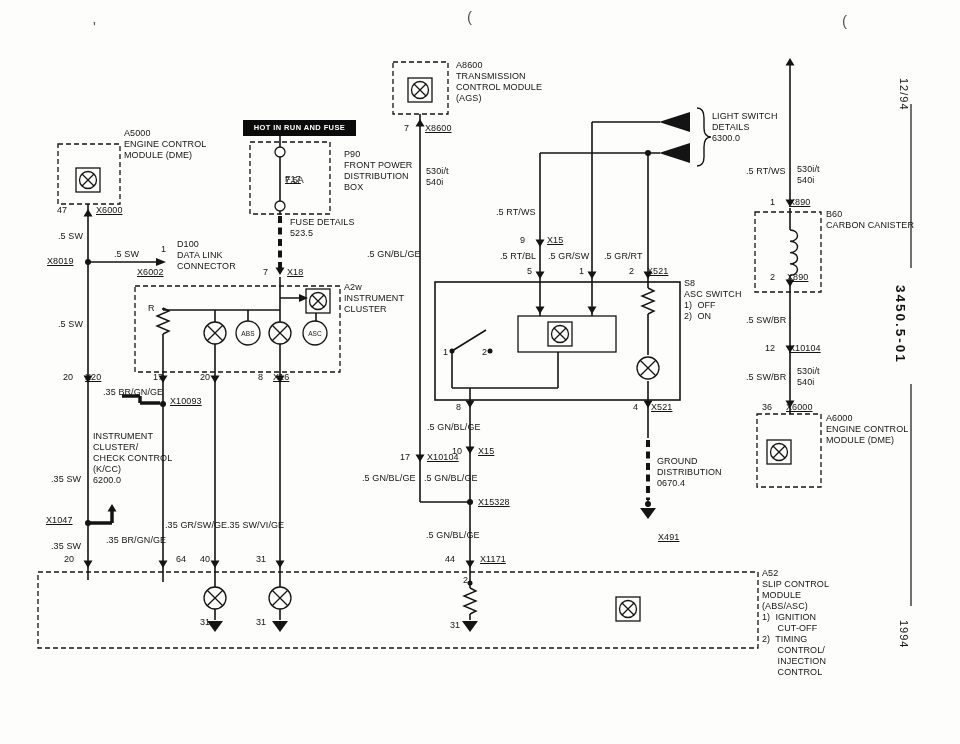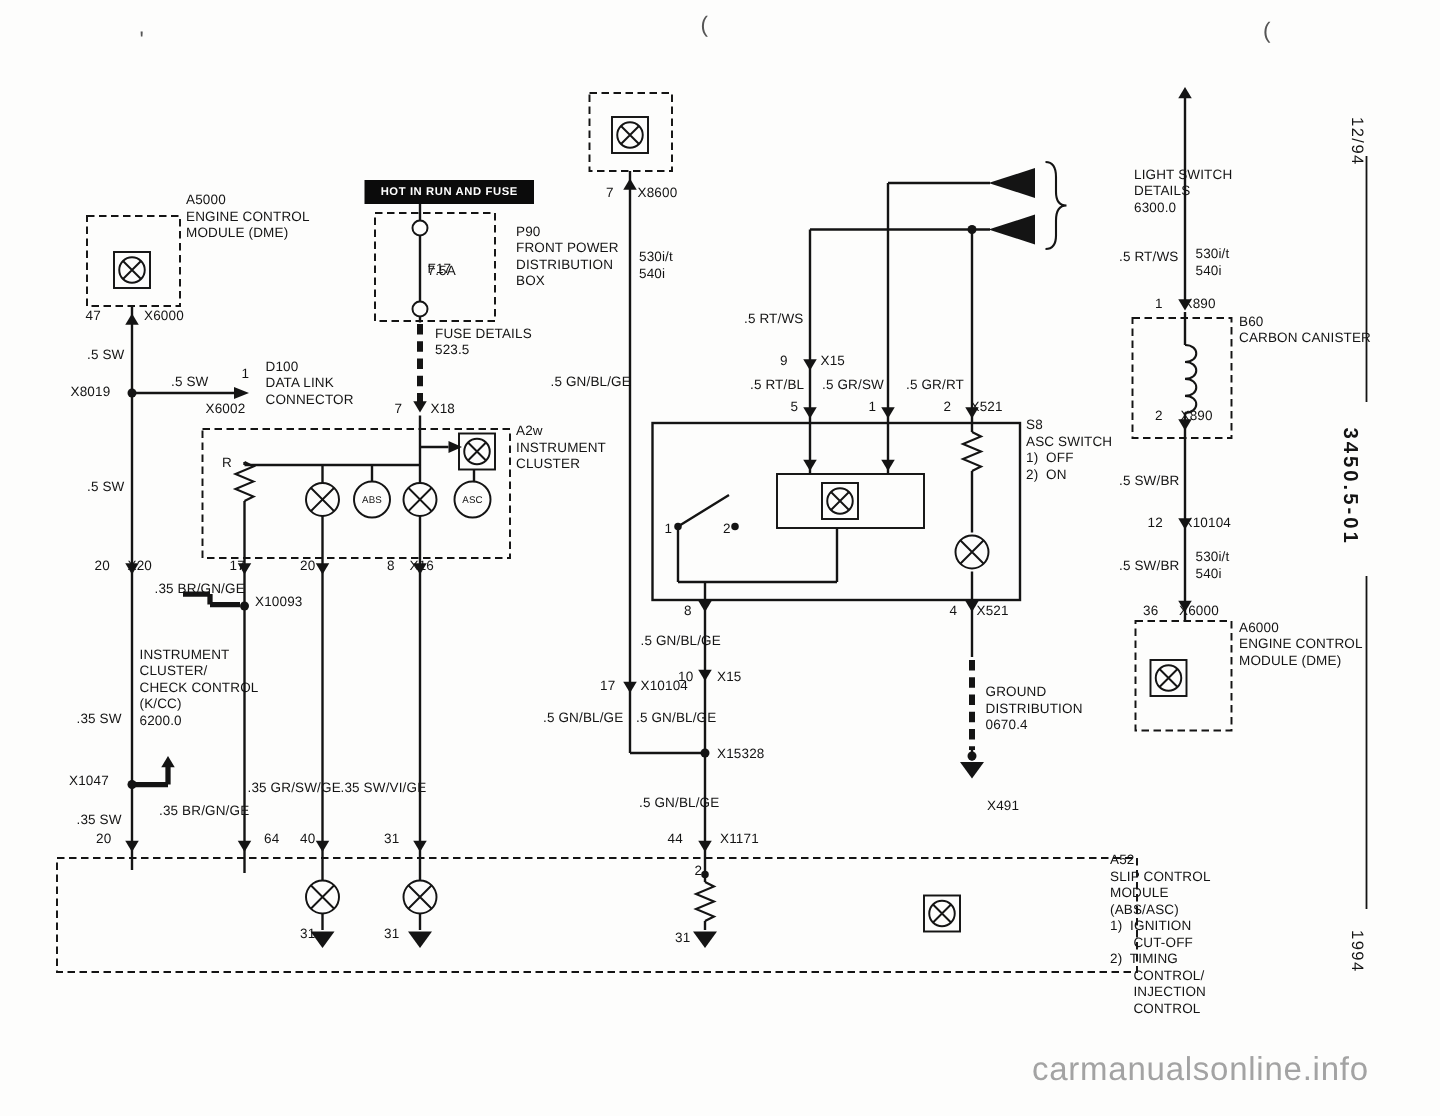--- a/index.html
+++ b/index.html
@@ -1,20 +1,20 @@
 <!DOCTYPE html>
 <html><head>
 <meta charset="utf-8">
 <style>
   *{margin:0;padding:0;box-sizing:border-box}
   body{margin:0;background:#fff}
   #page{position:relative;width:960px;height:744px;background:#fdfdfc;font-family:"Liberation Sans",sans-serif;color:#141414;overflow:hidden}
   #page svg{position:absolute;left:0;top:0}
   .lbl{position:absolute;font-size:9px;line-height:11px;white-space:pre;letter-spacing:.1px}
-  .u{}
+  .u{text-decoration:underline}
   .tiny{font-size:6.5px;line-height:7px;width:16px;text-align:center}
   .hotbar{position:absolute;left:243px;top:120px;width:113px;height:16px;background:#0b0b0b;color:#fff;
           font-size:7.5px;line-height:16px;text-align:center;letter-spacing:.4px;font-weight:bold}
   .vtext{position:absolute;writing-mode:vertical-rl;font-size:11px;letter-spacing:1px}
   .sheetnum{font-weight:bold;font-size:13.5px;letter-spacing:2px}
   .wm{position:absolute;left:688px;top:700px;font-size:22px;color:#a3a3a3;letter-spacing:.5px}
   .art{position:absolute;font-size:15px;color:#555}
 </style>
 </head>
 <body>
@@ -234,27 +234,31 @@
 <div class="lbl" style="left:344px;top:282px">A2w
 INSTRUMENT
 CLUSTER</div>
 <div class="lbl" style="left:148px;top:303px">R</div>
 <div class="lbl tiny" style="left:240px;top:330px">ABS</div>
 <div class="lbl tiny" style="left:307px;top:330px">ASC</div>
 <div class="lbl" style="left:200px;top:372px">20</div>
 <div class="lbl" style="left:258px;top:372px">8</div>
 <div class="lbl u" style="left:273px;top:372px">X16</div>
 
+<div class="lbl" style="left:456px;top:60px">A8600
+TRANSMISSION
+CONTROL MODULE
+(AGS)</div>
 <div class="lbl" style="left:404px;top:123px">7</div>
 <div class="lbl u" style="left:425px;top:123px">X8600</div>
 <div class="lbl" style="left:426px;top:166px">530i/t
 540i</div>
 <div class="lbl" style="left:367px;top:249px">.5 GN/BL/GE</div>
 
-<div class="lbl" style="left:756px;top:111px">LIGHT SWITCH
+<div class="lbl" style="left:712px;top:111px">LIGHT SWITCH
 DETAILS
 6300.0</div>
 
 <div class="lbl" style="left:496px;top:207px">.5 RT/WS</div>
 <div class="lbl" style="left:520px;top:235px">9</div>
 <div class="lbl u" style="left:547px;top:235px">X15</div>
 <div class="lbl" style="left:500px;top:251px">.5 RT/BL</div>
 <div class="lbl" style="left:548px;top:251px">.5 GR/SW</div>
 <div class="lbl" style="left:604px;top:251px">.5 GR/RT</div>
 <div class="lbl" style="left:527px;top:266px">5</div>
@@ -283,21 +287,21 @@
 <div class="lbl" style="left:445px;top:554px">44</div>
 <div class="lbl u" style="left:480px;top:554px">X1171</div>
 <div class="lbl" style="left:463px;top:575px">2</div>
 <div class="lbl" style="left:450px;top:620px">31</div>
 
 <div class="lbl" style="left:657px;top:456px">GROUND
 DISTRIBUTION
 0670.4</div>
 <div class="lbl u" style="left:658px;top:532px">X491</div>
 
-<div class="lbl" style="left:740px;top:568px">A52
+<div class="lbl" style="left:762px;top:568px">A52
 SLIP CONTROL
 MODULE
 (ABS/ASC)
 1)  IGNITION
       CUT-OFF
 2)  TIMING
       CONTROL/
       INJECTION
       CONTROL</div>
 <div class="lbl" style="left:200px;top:617px">31</div>
@@ -320,15 +324,14 @@
 540i</div>
 <div class="lbl" style="left:762px;top:402px">36</div>
 <div class="lbl u" style="left:786px;top:402px">X6000</div>
 <div class="lbl" style="left:826px;top:413px">A6000
 ENGINE CONTROL
 MODULE (DME)</div>
 
 <div class="vtext" style="left:898px;top:78px">12/94</div>
 <div class="vtext sheetnum" style="left:893px;top:285px">3450.5-01</div>
 <div class="vtext" style="left:898px;top:620px">1994</div>
-<div class="wm">carmanualsonline.info</div>
 
 </div>
 
 </body></html>

